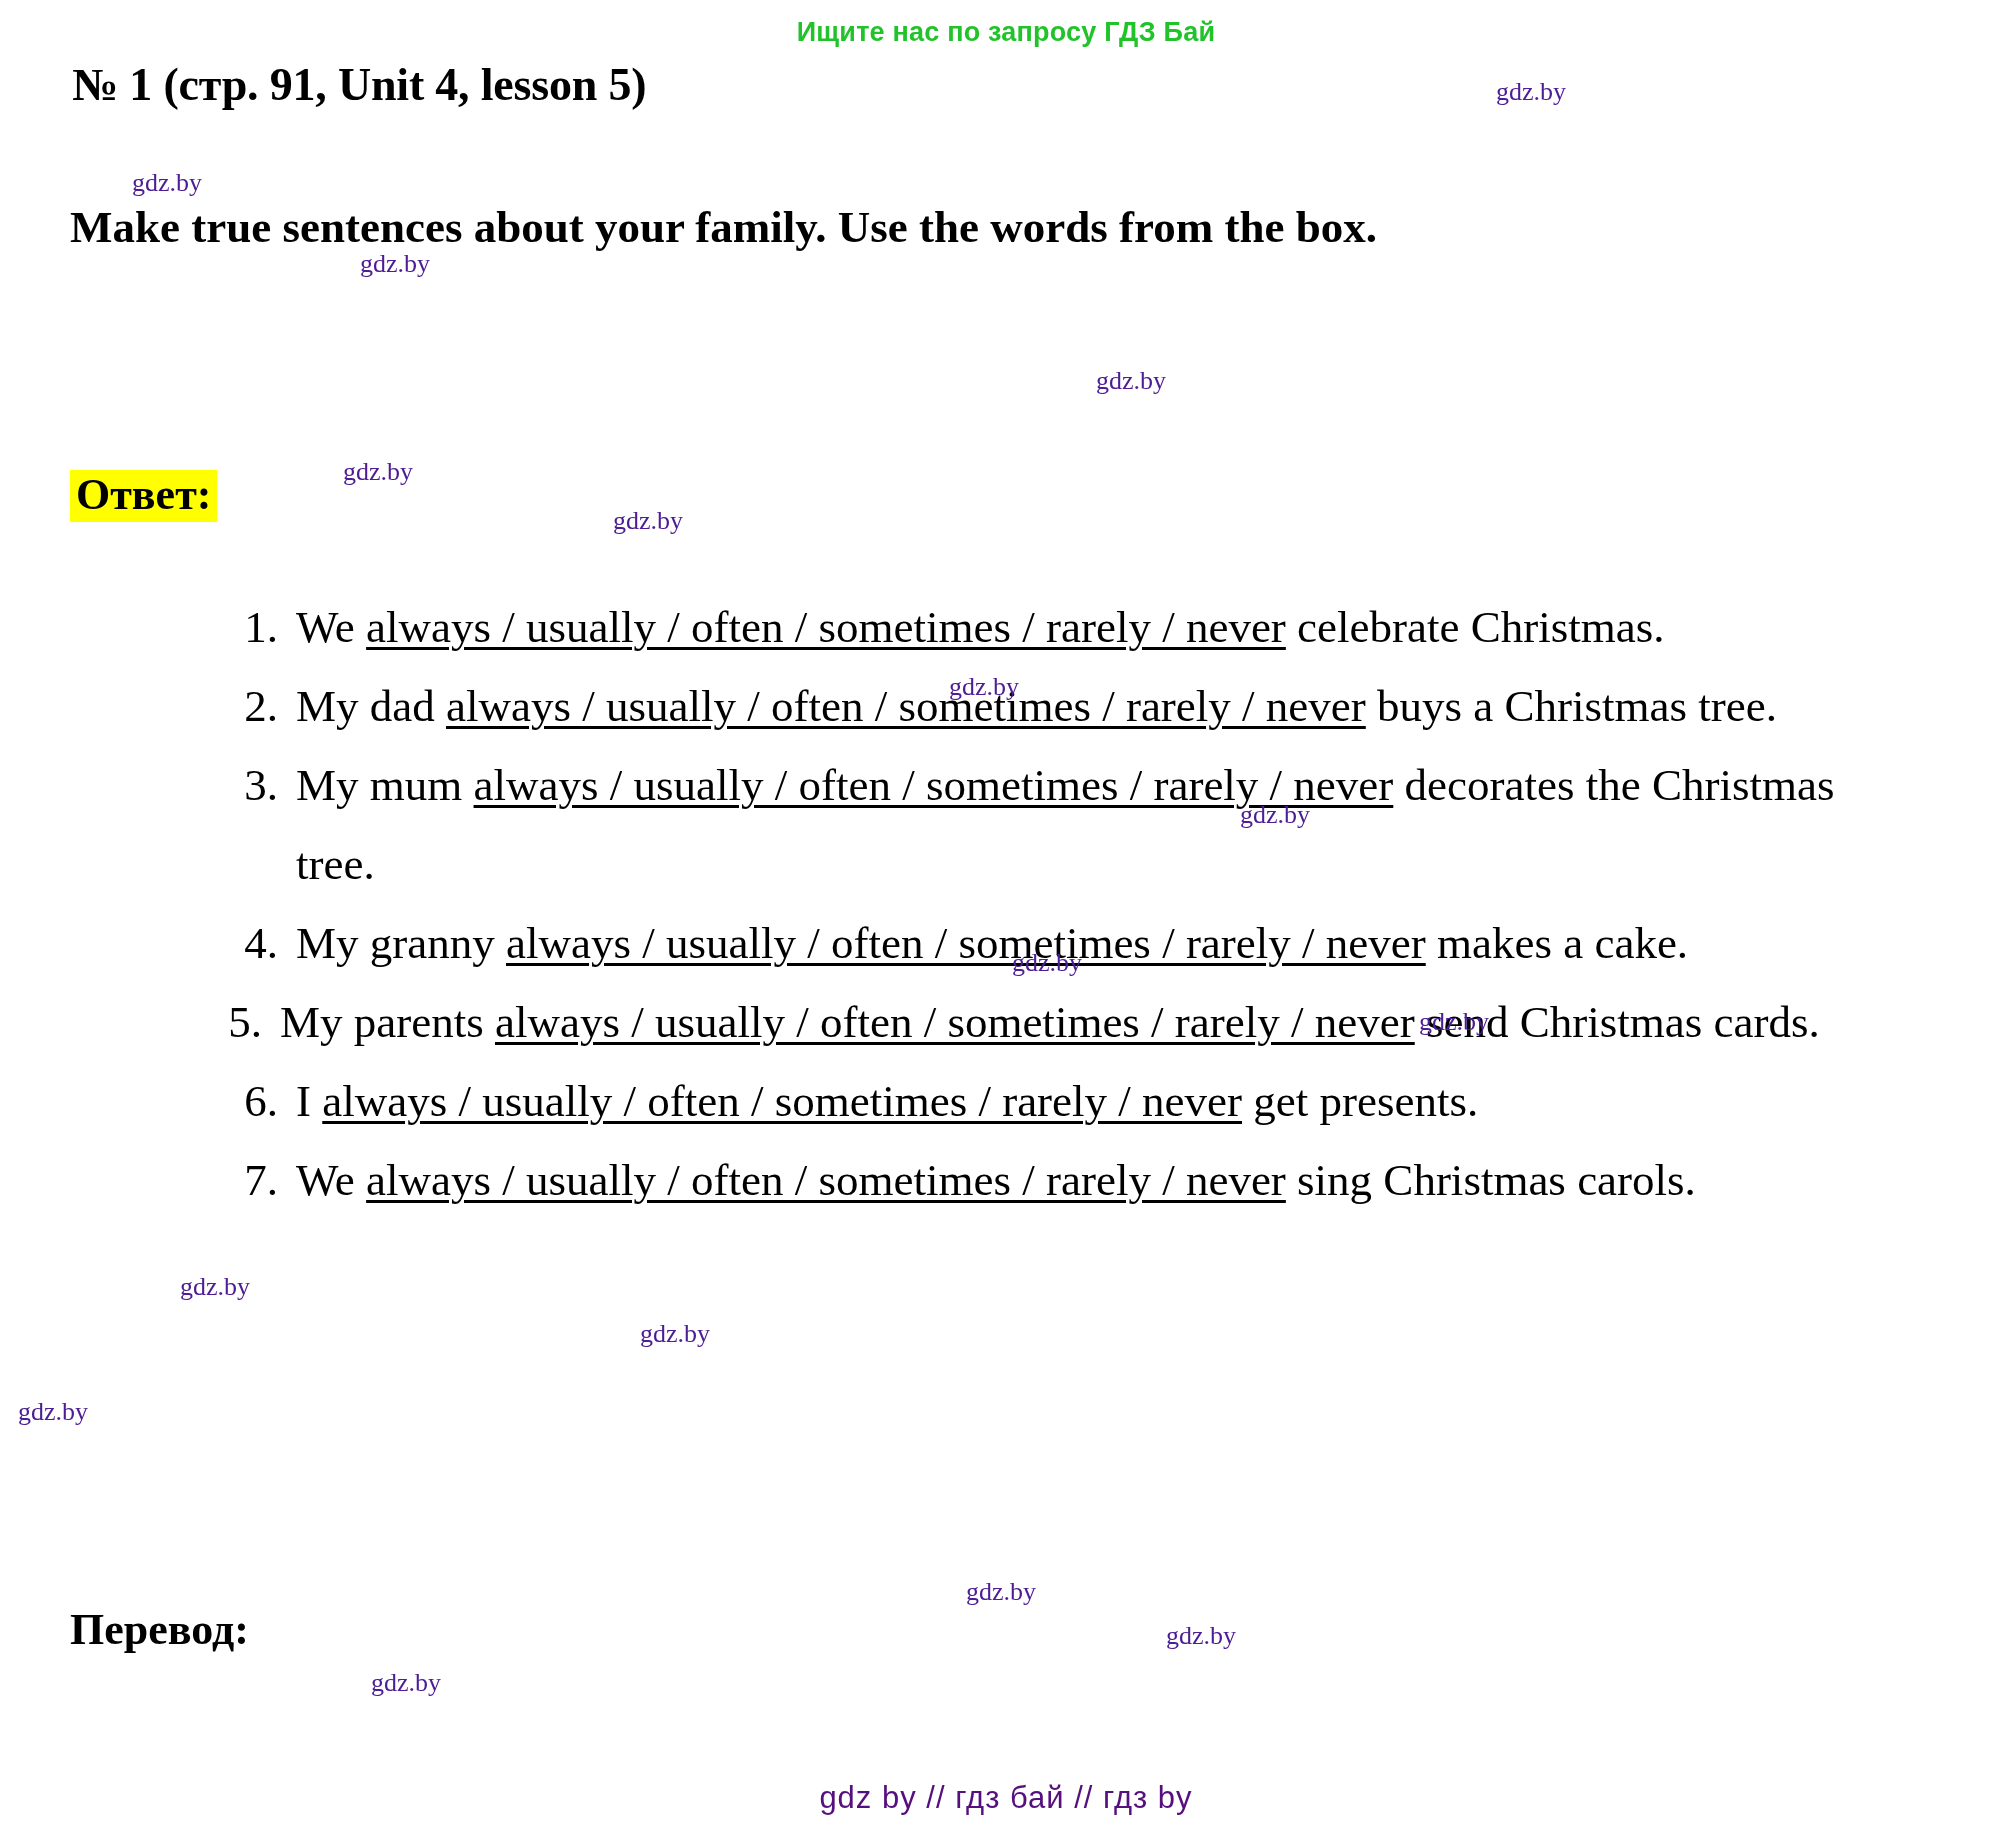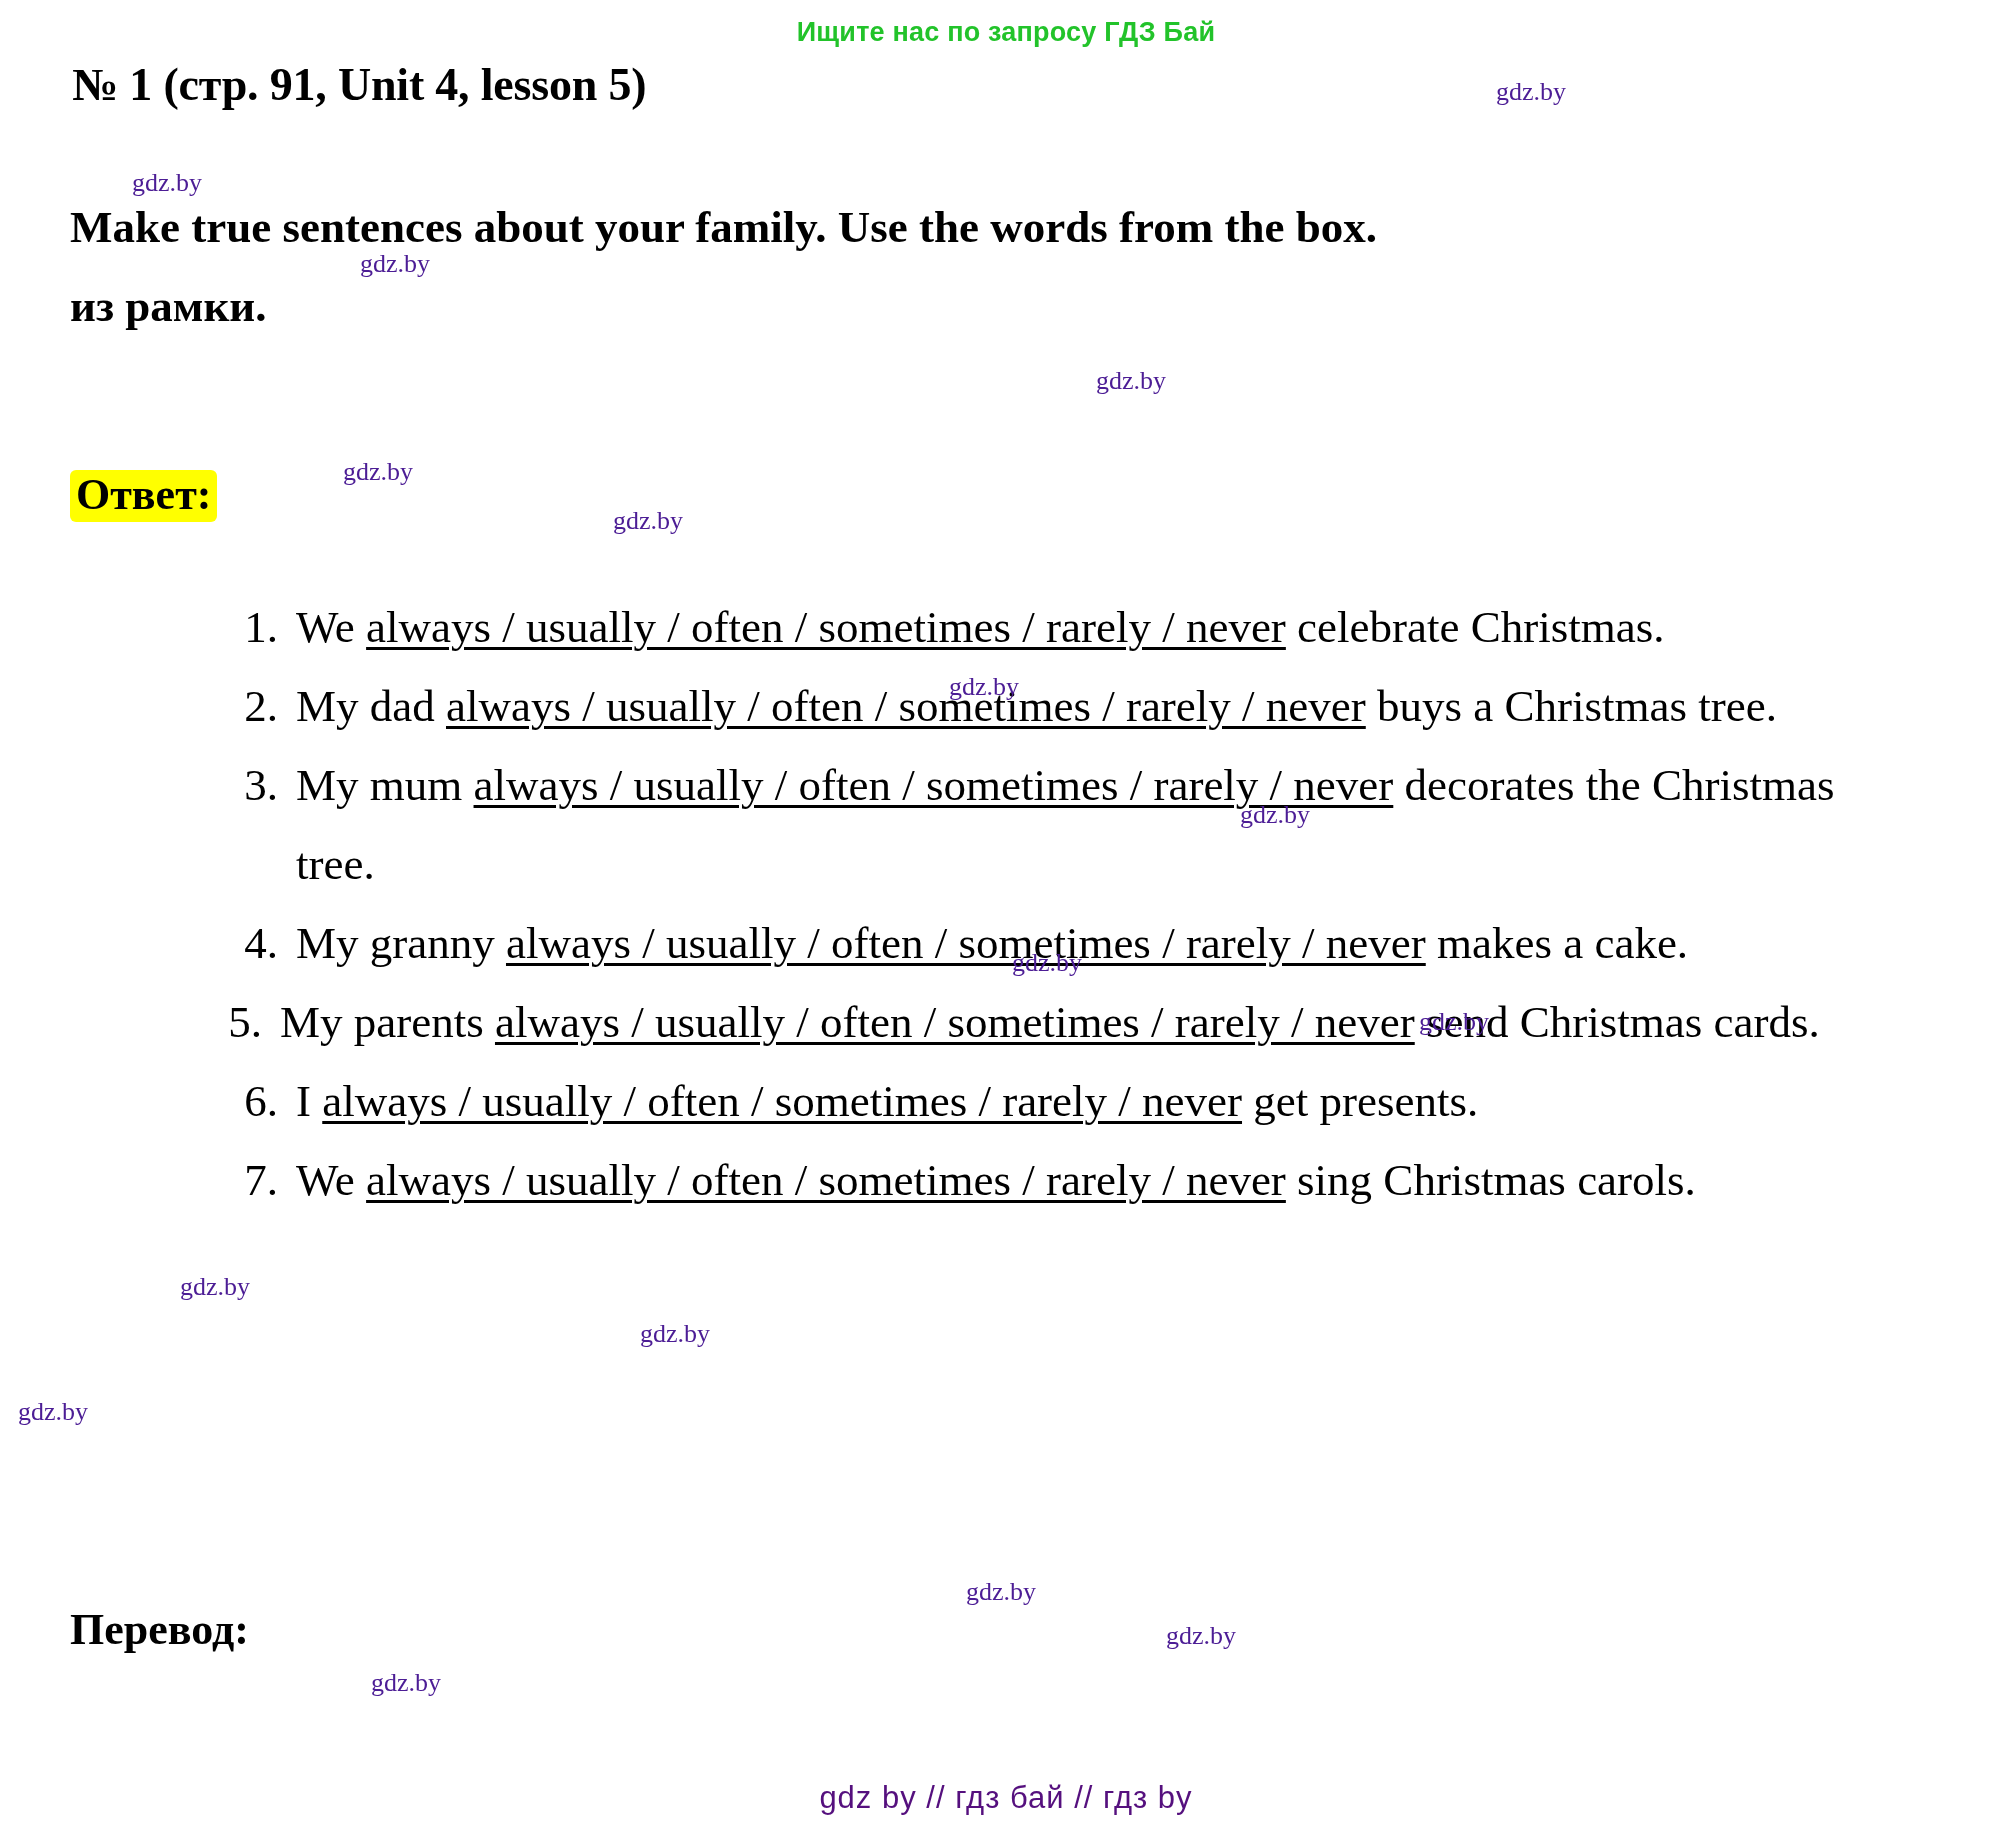--- a/index.html
+++ b/index.html
@@ -61,21 +61,20 @@
 
   .answer-label {
     position: absolute;
     left: 70px;
     top: 470px;
     font-size: 44px;
     font-weight: bold;
     background: #ffff00;
     padding: 2px 6px 4px 6px;
     line-height: 1.05;
-    border-radius: 6px;
   }
 
   .answers {
     position: absolute;
     left: 222px;
     top: 588px;
     width: 1700px;
     font-size: 45px;
     line-height: 79px;
   }
@@ -137,21 +136,20 @@
 <body>
 
 <div class="page">
 
   <div class="promo-banner">Ищите нас по запросу ГДЗ Бай</div>
 
   <div class="exercise-title">№ 1 (стр. 91, Unit 4, lesson 5)</div>
 
   <div class="task-block">
     <div class="task-line">Make true sentences about your family. Use the words from the box.</div>
-    <div class="task-line">из рамки.</div>
   </div>
 
   <div class="answer-label">Ответ:</div>
 
   <div class="answers" id="answers-list">
       <div class="ans-item"><span class="ans-num">1.</span><span>We </span><span class="adv">always / usually / often / sometimes / rarely / never</span><span> celebrate Christmas.</span></div>
       <div class="ans-item"><span class="ans-num">2.</span><span>My dad </span><span class="adv">always / usually / often / sometimes / rarely / never</span><span> buys a Christmas tree.</span></div>
       <div class="ans-item"><span class="ans-num">3.</span><span>My mum </span><span class="adv">always / usually / often / sometimes / rarely / never</span><span> decorates the Christmas tree.</span></div>
       <div class="ans-item"><span class="ans-num">4.</span><span>My granny </span><span class="adv">always / usually / often / sometimes / rarely / never</span><span> makes a cake.</span></div>
       <div class="ans-item shift"><span class="ans-num">5.</span><span>My parents </span><span class="adv">always / usually / often / sometimes / rarely / never</span><span> send Christmas cards.</span></div>

